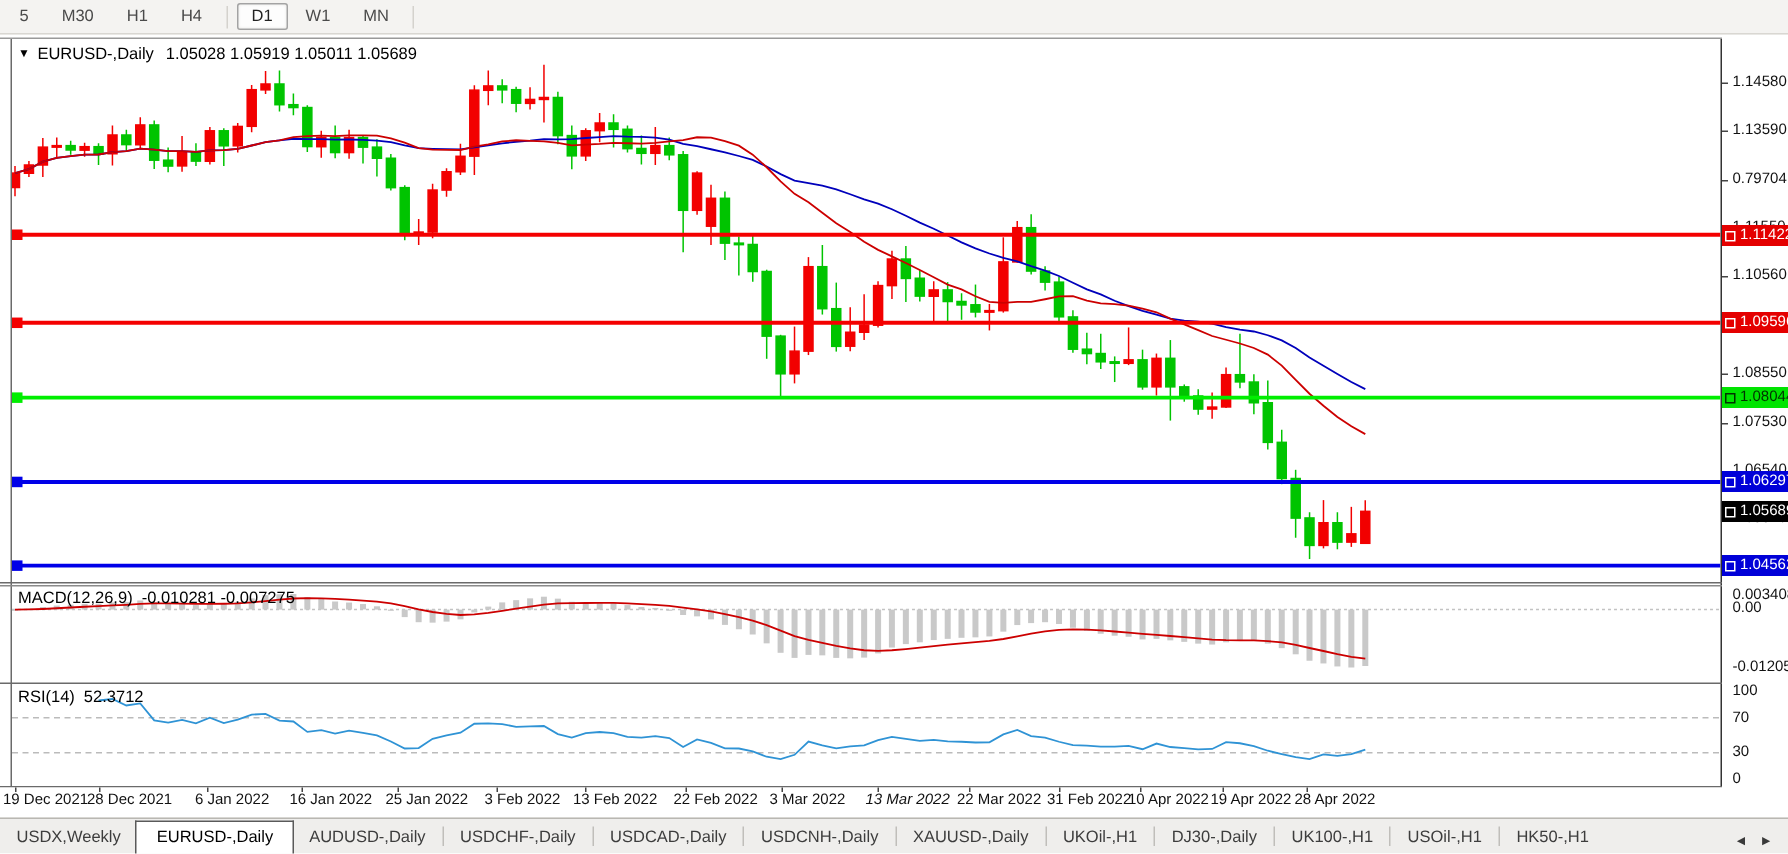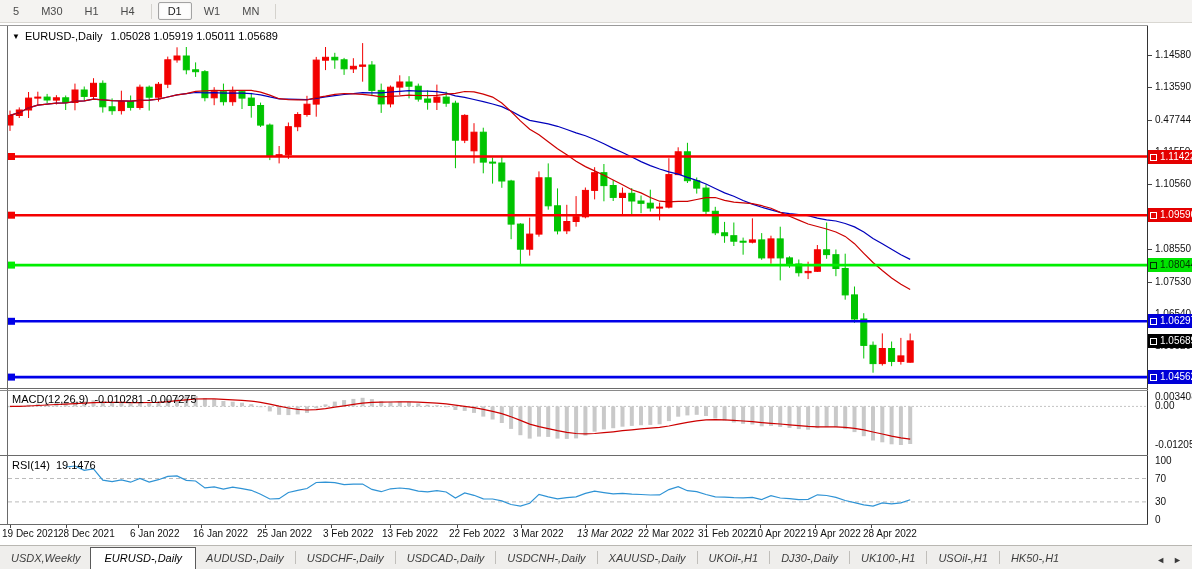--- a/index.html
+++ b/index.html
@@ -27,21 +27,21 @@
   #title-line .tri{font-size:8px;margin-right:5px;vertical-align:1px;}
   #title-line .nums{margin-left:8px;}
   svg{position:absolute;left:8px;shape-rendering:crispEdges;}
   svg.smooth{shape-rendering:auto;}
   
   #dates{position:absolute;left:0;top:525px;width:1192px;height:19px;background:#fff;}
   .dlab{position:absolute;top:3px;font-size:10px;color:#111;white-space:nowrap;}
   .dtick{position:absolute;top:0;width:1px;height:3px;background:#444;}
   
   #tabs{position:absolute;left:0;top:545px;width:1192px;height:24px;background:#efeeec;
-    border-top:1px solid #b9b7b2;display:flex;align-items:flex-end;box-sizing:border-box;font-style:italic;}
+    border-top:1px solid #b9b7b2;display:flex;align-items:flex-end;box-sizing:border-box;}
   .tab{font-size:11px;color:#3d3d3d;padding:4px 11px 5px;white-space:nowrap;cursor:default;}
   .tab-sep{width:1px;height:13px;background:#c0beba;margin-bottom:5px;flex:none;}
   .tab.active{background:#ffffff;border:1px solid #5a5a5a;border-bottom:none;color:#000;
     padding:4px 13px 6px;margin:0 -1px;z-index:2;position:relative;top:1px;}
   #tab-arrows{margin-left:auto;display:flex;align-items:center;gap:8px;padding:0 10px 4px 0;}
   #tab-arrows span{font-size:9px;color:#3a3a3a;}
 </style>
 </head>
 <body>
 
@@ -394,30 +394,30 @@
   <svg id="rsi-svg" class="smooth" style="top:456px;" width="1139" height="68">
       <line x1="0" x2="1139" y1="22.5" y2="22.5" stroke="#bbbbbb" stroke-dasharray="4,3"></line>
       <line x1="0" x2="1139" y1="45.9" y2="45.9" stroke="#bbbbbb" stroke-dasharray="4,3"></line>
       <polyline points="57.7,11.0 67.0,10.0 76.2,14.3 85.5,12.9 94.8,24.2 104.1,25.7 113.4,23.9 122.6,26.2 131.9,22.4 141.2,26.0 150.5,23.7 159.8,20.4 169.0,19.9 178.3,24.4 187.6,25.0 196.9,31.9 206.2,30.8 215.4,33.1 224.7,31.1 234.0,32.6 243.3,34.3 252.6,38.3 261.8,43.0 271.1,42.7 280.4,36.5 289.7,34.3 299.0,32.5 308.2,26.5 317.5,26.2 326.8,26.7 336.1,28.6 345.4,28.2 354.6,28.0 363.9,33.4 373.2,35.7 382.5,32.8 391.8,32.0 401.0,32.8 410.3,35.2 419.6,35.8 428.9,34.7 438.2,36.0 447.4,42.0 456.7,37.0 466.0,39.3 475.3,42.9 484.6,43.0 493.8,44.9 503.1,48.5 512.4,50.1 521.7,47.2 531.0,38.4 540.2,40.9 549.5,42.9 558.8,41.6 568.1,40.9 577.4,37.4 586.6,35.2 595.9,36.6 605.2,37.9 614.5,37.3 623.8,38.2 633.0,38.5 642.3,39.0 651.6,38.9 660.9,33.6 670.2,30.6 679.4,34.7 688.7,35.7 698.0,38.5 707.3,40.8 716.6,41.1 725.8,41.7 735.1,41.8 744.4,41.3 753.7,43.5 763.0,39.7 772.2,42.0 781.5,42.7 790.8,43.6 800.1,43.3 809.4,38.8 818.6,39.5 827.9,41.4 837.2,44.5 846.5,46.7 855.8,48.8 865.0,50.1 874.3,46.9 883.6,47.9 892.9,46.8 902.2,43.7" fill="none" stroke="#2f93d5" stroke-width="1.2"></polyline>
     </svg>
 
   <div class="pan-label" style="left:12px;top:393px;">
     <span>MACD(12,26,9)</span><span class="vals">-0.010281 -0.007275</span>
   </div>
   <div class="pan-label" style="left:12px;top:459px;">
-    <span>RSI(14)</span><span class="vals">19.1476</span>
+    <span>RSI(14)</span><span class="vals">52.3712</span>
   </div>
 
   <div id="axis">
       <div class="ytick" style="top: 29px;"></div>
       <div class="ylab" style="top: 23px;">1.14580</div>
       <div class="ytick" style="top: 61px;"></div>
       <div class="ylab" style="top: 55px;">1.13590</div>
       <div class="ytick" style="top: 94px;"></div>
-      <div class="ylab" style="top: 88px;">0.47744</div>
+      <div class="ylab" style="top: 88px;">0.79704</div>
       <div class="ytick" style="top: 126px;"></div>
       <div class="ylab" style="top: 120px;">1.11550</div>
       <div class="ytick" style="top: 158px;"></div>
       <div class="ylab" style="top: 152px; text-align: center;">1.10560</div>
       <div class="ytick" style="top: 191px;"></div>
       <div class="ylab" style="top: 185px;">1.09550</div>
       <div class="ytick" style="top: 223px;"></div>
       <div class="ylab" style="top: 217px;">1.08550</div>
       <div class="ytick" style="top: 256px;"></div>
       <div class="ylab" style="top: 250px;">1.07530</div>

